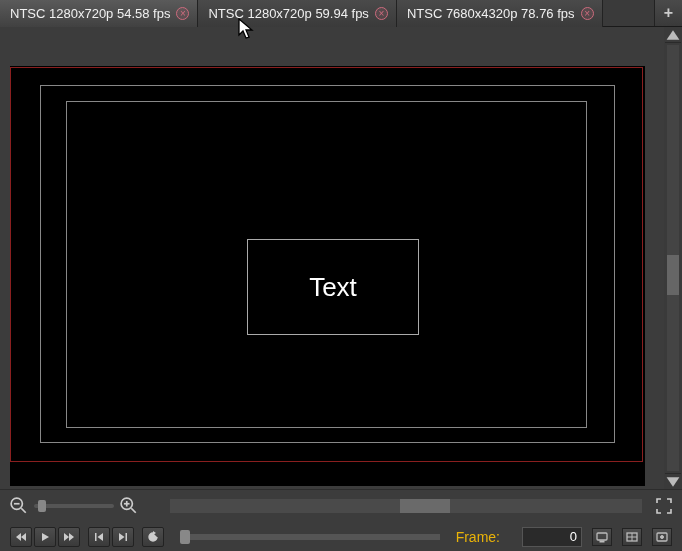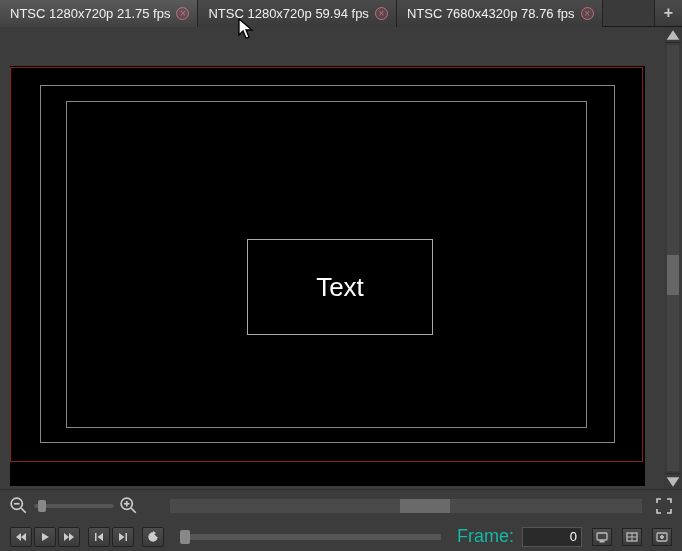--- a/index.html
+++ b/index.html
@@ -89,21 +89,21 @@
   }
   .safe-2 {
     position: absolute;
     left: 66px; top: 74px;
     width: 521px; height: 327px;
     border: 1px solid #888;
   }
   .text-box {
     position: absolute;
     left: 247px; top: 212px;
-    width: 186px; height: 96px;
+    width: 172px; height: 96px;
     border: 1px solid #aaa;
     background: #000;
     display:flex; align-items:center; justify-content:center;
   }
   .text-box span {
     color: #fff;
     font-size: 26px;
     font-family: Arial, sans-serif;
   }
 
@@ -179,21 +179,21 @@
   }
   .btn svg { width:12px;height:12px; fill:#ccc; }
   .frame-slider {
     flex:1; height:6px; background:#555; margin:0 10px;
     position:relative; cursor:pointer;
   }
   .frame-slider .knob {
     position:absolute; left:0; top:-4px;
     width:10px; height:14px; background:#888; border-radius:2px;
   }
-  .frame-label { color:#14b8a6; font-size:18px; margin-right:2px;}
+  .frame-label { color:#eab308; font-size:14px; margin-right:16px;}
   .frame-input {
     width:60px; height:20px;
     background:#2a2a2a; border:1px solid #555;
     color:#fff; text-align:right; padding:0 4px;
     font-family:inherit; font-size:13px;
   }
   .disp-btn {
     width:20px; height:18px;
     border:1px solid #222;
     background: linear-gradient(#4d4d4d,#3a3a3a);
@@ -208,21 +208,21 @@
     width:16px; height:22px;
     pointer-events:none;
     z-index: 50;
   }
 </style>
 </head>
 <body>
 
 <div class="tabbar">
   <div class="tab active">
-    <span>NTSC 1280x720p 21.75 fps</span>
+    <span>NTSC 1280x720p 54.58 fps</span>
     <span class="close">×</span>
   </div>
   <div class="tab">
     <span>NTSC 1280x720p 59.94 fps</span>
     <span class="close">×</span>
   </div>
   <div class="tab">
     <span>NTSC 7680x4320p 78.76 fps</span>
     <span class="close">×</span>
   </div>

